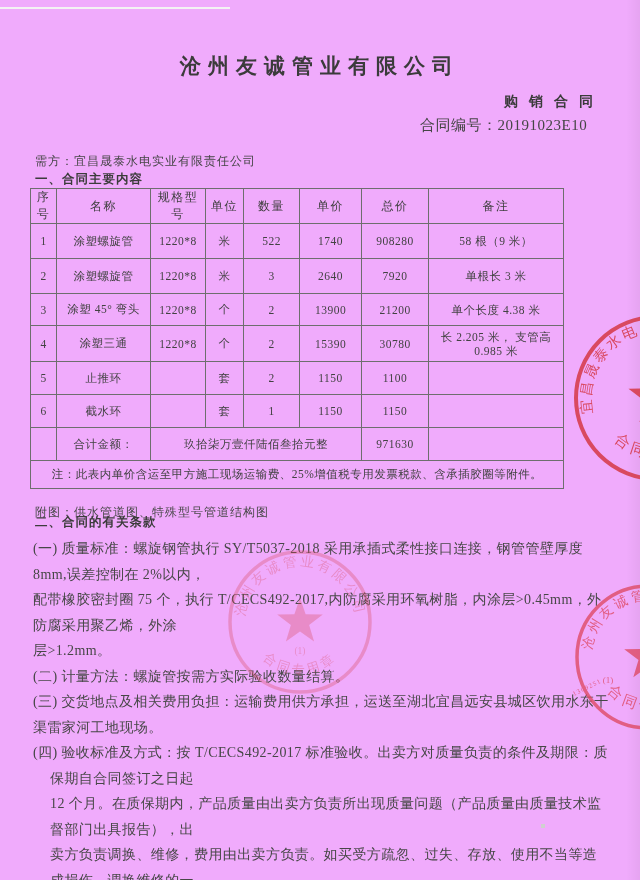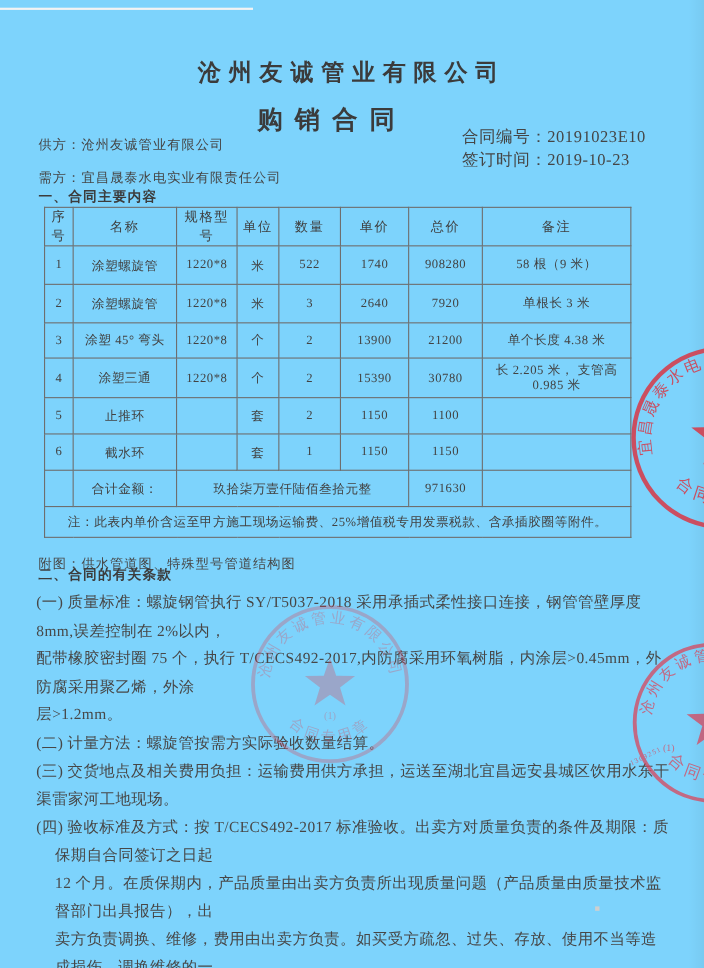--- a/index.html
+++ b/index.html
@@ -1,34 +1,34 @@
 <!DOCTYPE html>
 <html><head>
 <meta charset="utf-8">
 <style>
   html,body{margin:0;padding:0;background:#ffffff;}
   .page{
-    position:relative;width:640px;height:880px;background:#7dd3fc;overflow:hidden;
+    position:relative;width:640px;height:880px;background:#f0abfc;overflow:hidden;
     font-family:"Liberation Serif","DejaVu Serif",serif;color:#3f3f3f;
   }
   .t{position:absolute;white-space:nowrap;}
   .company-title{top:52px;left:0;width:640px;text-align:center;font-size:21px;font-weight:700;letter-spacing:7px;color:#3b3b3b;}
-  .doc-title{top:93px;left:0;width:604px;text-align:center;font-size:23px;font-weight:700;letter-spacing:11px;color:#3b3b3b;}
+  .doc-title{top:93px;left:0;width:604px;text-align:right;font-size:14px;font-weight:700;letter-spacing:11px;color:#3b3b3b;}
   .party{font-size:12px;letter-spacing:1px;color:#454545;}
   .supplier-line{top:123px;left:35px;}
   .buyer-line{top:153px;left:35px;}
   .meta{position:absolute;top:115px;left:420px;font-size:15px;line-height:21px;letter-spacing:0.5px;color:#454545;}
   .meta div{white-space:nowrap;}
   .sec-title{font-size:12.5px;font-weight:700;letter-spacing:1px;color:#3c3c3c;}
   .sec1{top:171px;left:35px;}
   .attach{top:492px;left:35px;font-size:12px;letter-spacing:1px;color:#474747;margin-top:12px;}
   .sec2{top:514px;left:35px;}
 
   table.items{
-    position:absolute;top:188px;left:40px;border-collapse:collapse;table-layout:fixed;
+    position:absolute;top:188px;left:30px;border-collapse:collapse;table-layout:fixed;
   }
   table.items th,table.items td{
     border:1px solid #6e6e6e;font-size:11.5px;font-weight:normal;text-align:center;
     padding:0 1px;color:#424242;letter-spacing:0.5px;overflow:hidden;
   }
   table.items thead tr{height:34px;}
   table.items thead th{font-size:12px;letter-spacing:1.5px;color:#3e3e3e;}
   tbody tr.r1{height:35px}tbody tr.r2{height:35px}tbody tr.r3{height:32px}
   tbody tr.r4{height:36px}tbody tr.r5{height:33px}tbody tr.r6{height:33px}
   tbody tr.total-row{height:33px}tbody tr.note-row{height:28px}
@@ -62,26 +62,24 @@
 <div class="page">
 
   <div class="edge-top"></div>
   <div class="edge-right"></div>
   <div class="speck1"></div>
   <div class="speck2"></div>
 
   <div class="t company-title">沧州友诚管业有限公司</div>
   <div class="t doc-title">购销合同</div>
 
-  <div class="t party supplier-line"><span>供方：</span><span>沧州友诚管业有限公司</span></div>
   <div class="t party buyer-line"><span>需方：</span><span>宜昌晟泰水电实业有限责任公司</span></div>
 
   <div class="meta">
     <div><span>合同编号：</span><span>20191023E10</span></div>
-    <div><span>签订时间：</span><span>2019-10-23</span></div>
   </div>
 
   <div class="t sec-title sec1">一、合同主要内容</div>
 
   <table class="items">
     <colgroup>
       <col style="width:26px">
         <col style="width:94px">
         <col style="width:55px">
         <col style="width:38px">

